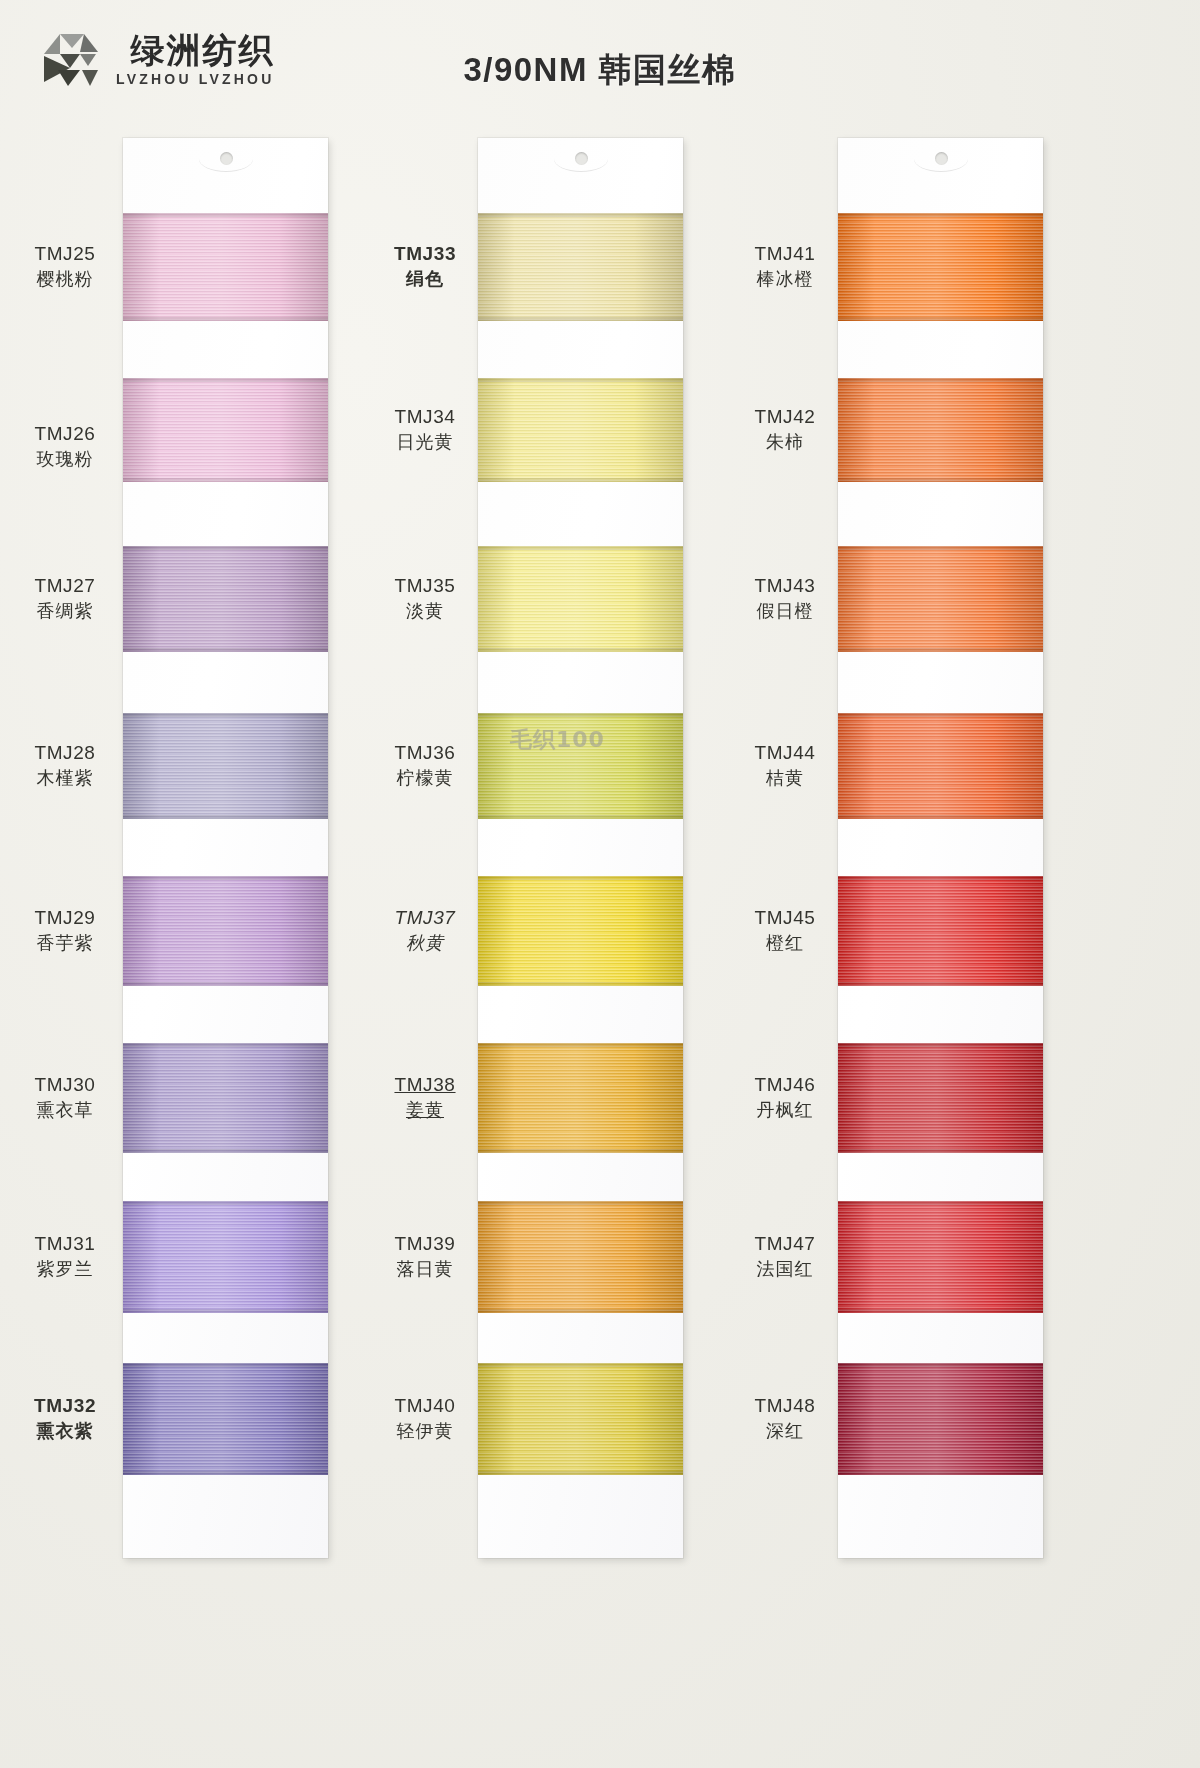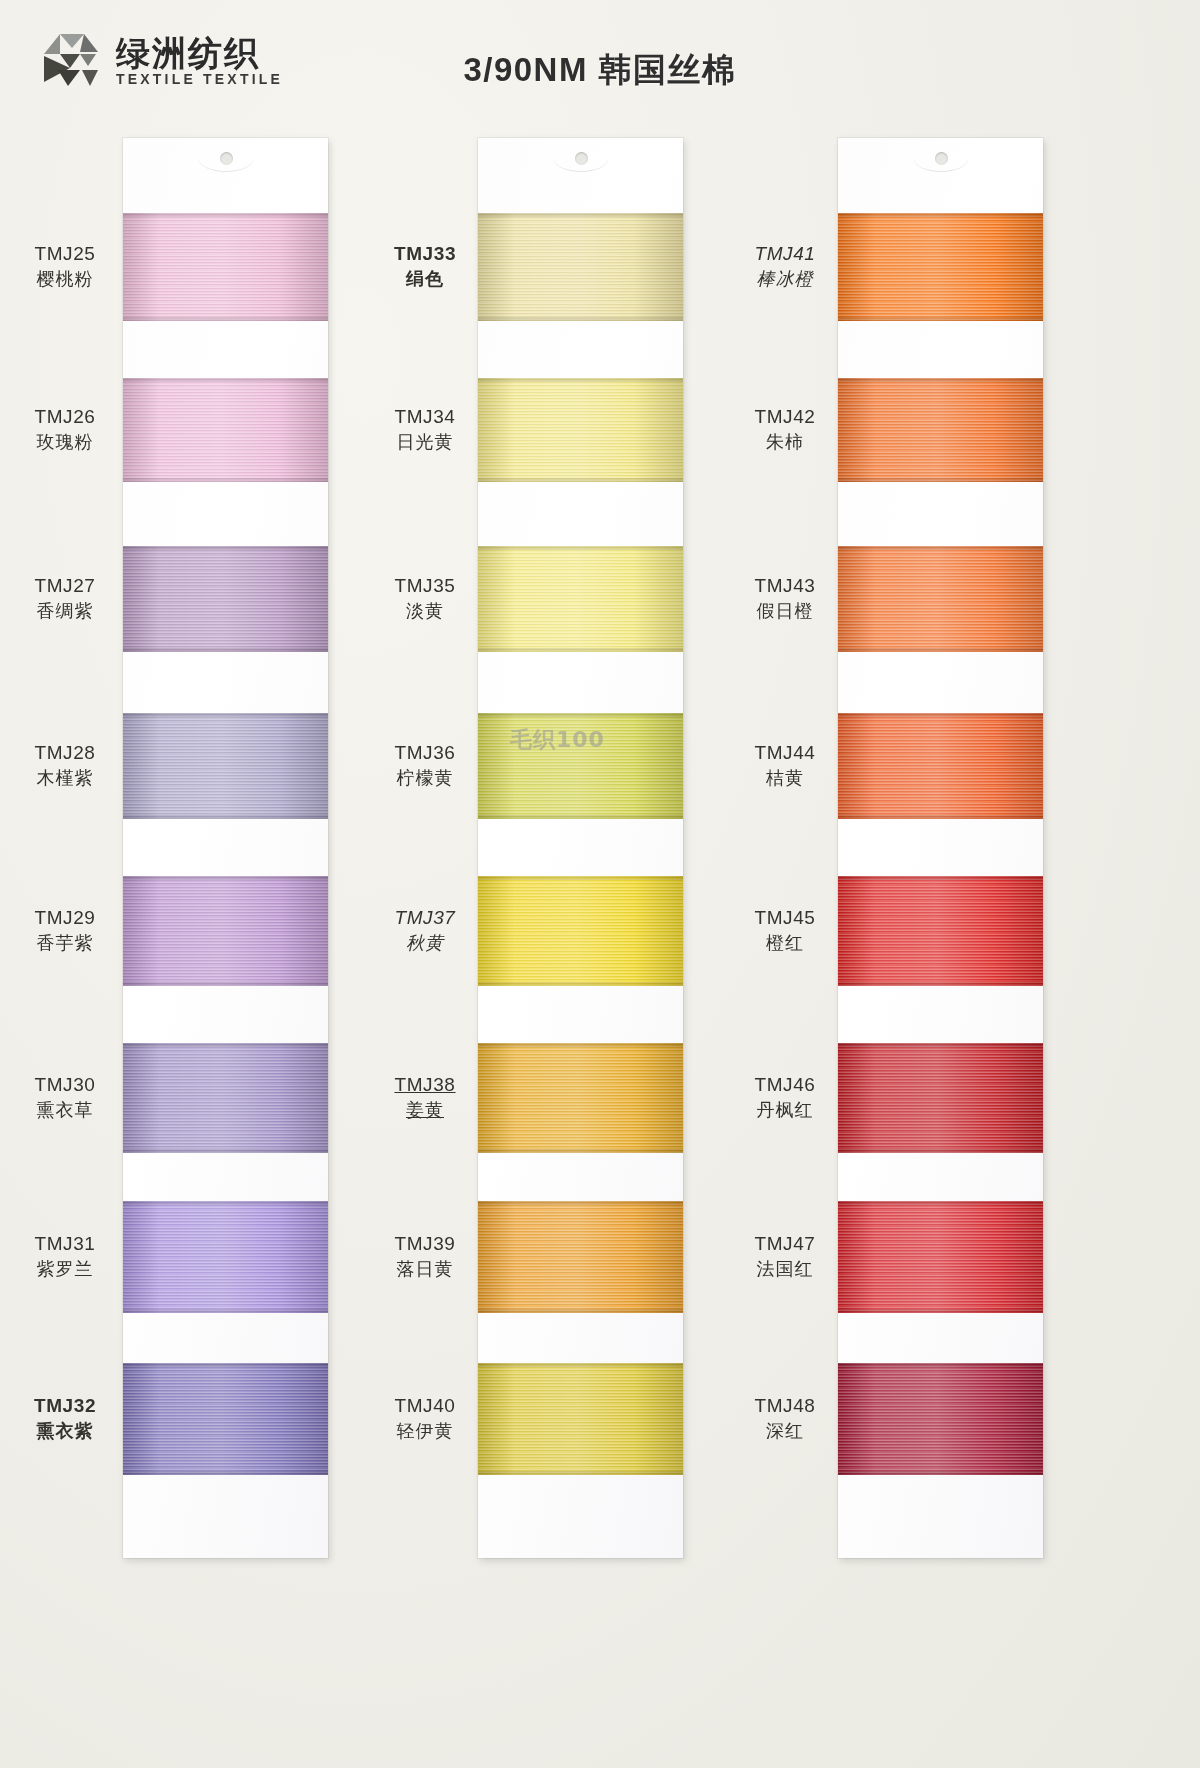--- a/index.html
+++ b/index.html
@@ -25,21 +25,22 @@
     position: absolute; left: 40px; top: 30px;
     display: flex; align-items: center; gap: 14px;
   }
   .logo-mark {
     position: relative; width: 62px; height: 62px;
   }
   .brand-text { display: flex; flex-direction: column; gap: 2px; }
   .brand-cn {
     font-size: 34px; font-weight: bold; letter-spacing: 2px;
     color: #2b2b2b; line-height: 1;
-    font-family: Liberation Sans, sans-serif;
+    font-family: Liberation Mono, monospace;
+    text-align: right;
   }
   .brand-en {
     font-size: 14px; font-weight: bold; letter-spacing: 3.2px;
     color: #3a3a3a; line-height: 1;
   }
 
   .title {
     position: absolute; left: 0; top: 48px; width: 1200px;
     text-align: center;
     font-size: 33px; font-weight: bold; letter-spacing: 1.5px;
@@ -171,36 +172,36 @@
           <polygon points="44,4 58,22 40,22" fill="#6d6f6c"></polygon>
           <polygon points="20,24 40,24 30,38" fill="#4a4c46"></polygon>
           <polygon points="4,26 30,38 4,52" fill="#45473f"></polygon>
           <polygon points="18,40 40,40 28,56" fill="#3c3e37"></polygon>
           <polygon points="42,40 58,40 50,56" fill="#53554e"></polygon>
           <polygon points="40,24 56,24 48,36" fill="#7b7d79"></polygon>
         </svg>
       </div>
       <div class="brand-text">
         <div class="brand-cn">绿洲纺织</div>
-        <div class="brand-en">TEXTILE TEXTILE</div>
+        <div class="brand-en">LVZHOU LVZHOU</div>
       </div>
     </div>
 
     <div class="title">3/90NM 韩国丝棉</div>
 
   </div>
 
   <div class="columns" id="columns">
       <div class="column col-0">
         <div class="labels">
           <div class="label" style="top: 103px;">
             <div class="code">TMJ25</div>
             <div class="name">樱桃粉</div>
           </div>
-          <div class="label" style="top: 266px;">
+          <div class="label" style="top: 283px;">
             <div class="code">TMJ26</div>
             <div class="name">玫瑰粉</div>
           </div>
           <div class="label" style="top: 435px;">
             <div class="code">TMJ27</div>
             <div class="name">香绸紫</div>
           </div>
           <div class="label" style="top: 602px;">
             <div class="code">TMJ28</div>
             <div class="name">木槿紫</div>
@@ -374,21 +375,21 @@
             <div class="base" style="background: rgb(221, 200, 51);"></div>
             <div class="threads"></div>
             <div class="sheen"></div>
             <div class="edge-top"></div>
             <div class="edge-bot"></div>
           </div>
         </div>
       </div>
       <div class="column col-2">
         <div class="labels">
-          <div class="label" style="top: 103px; font-style: italic;">
+          <div class="label" style="top: 103px;">
             <div class="code">TMJ41</div>
             <div class="name">棒冰橙</div>
           </div>
           <div class="label" style="top: 266px;">
             <div class="code">TMJ42</div>
             <div class="name">朱柿</div>
           </div>
           <div class="label" style="top: 435px;">
             <div class="code">TMJ43</div>
             <div class="name">假日橙</div>

